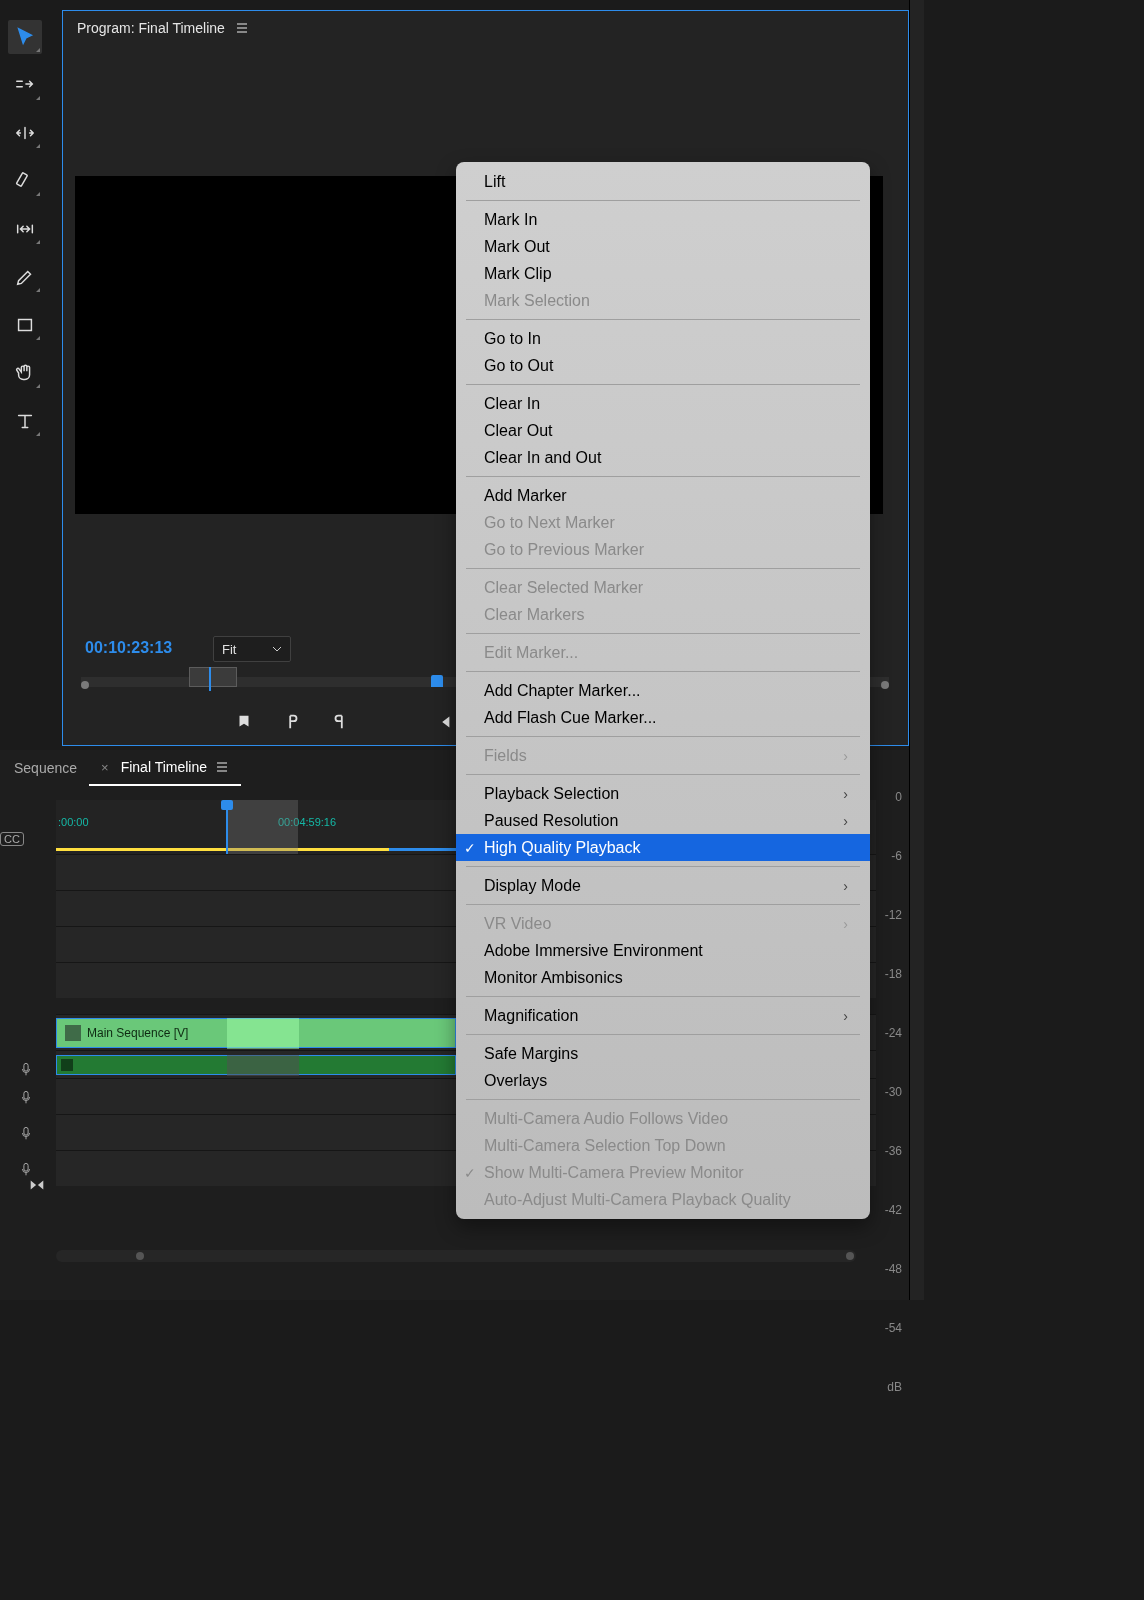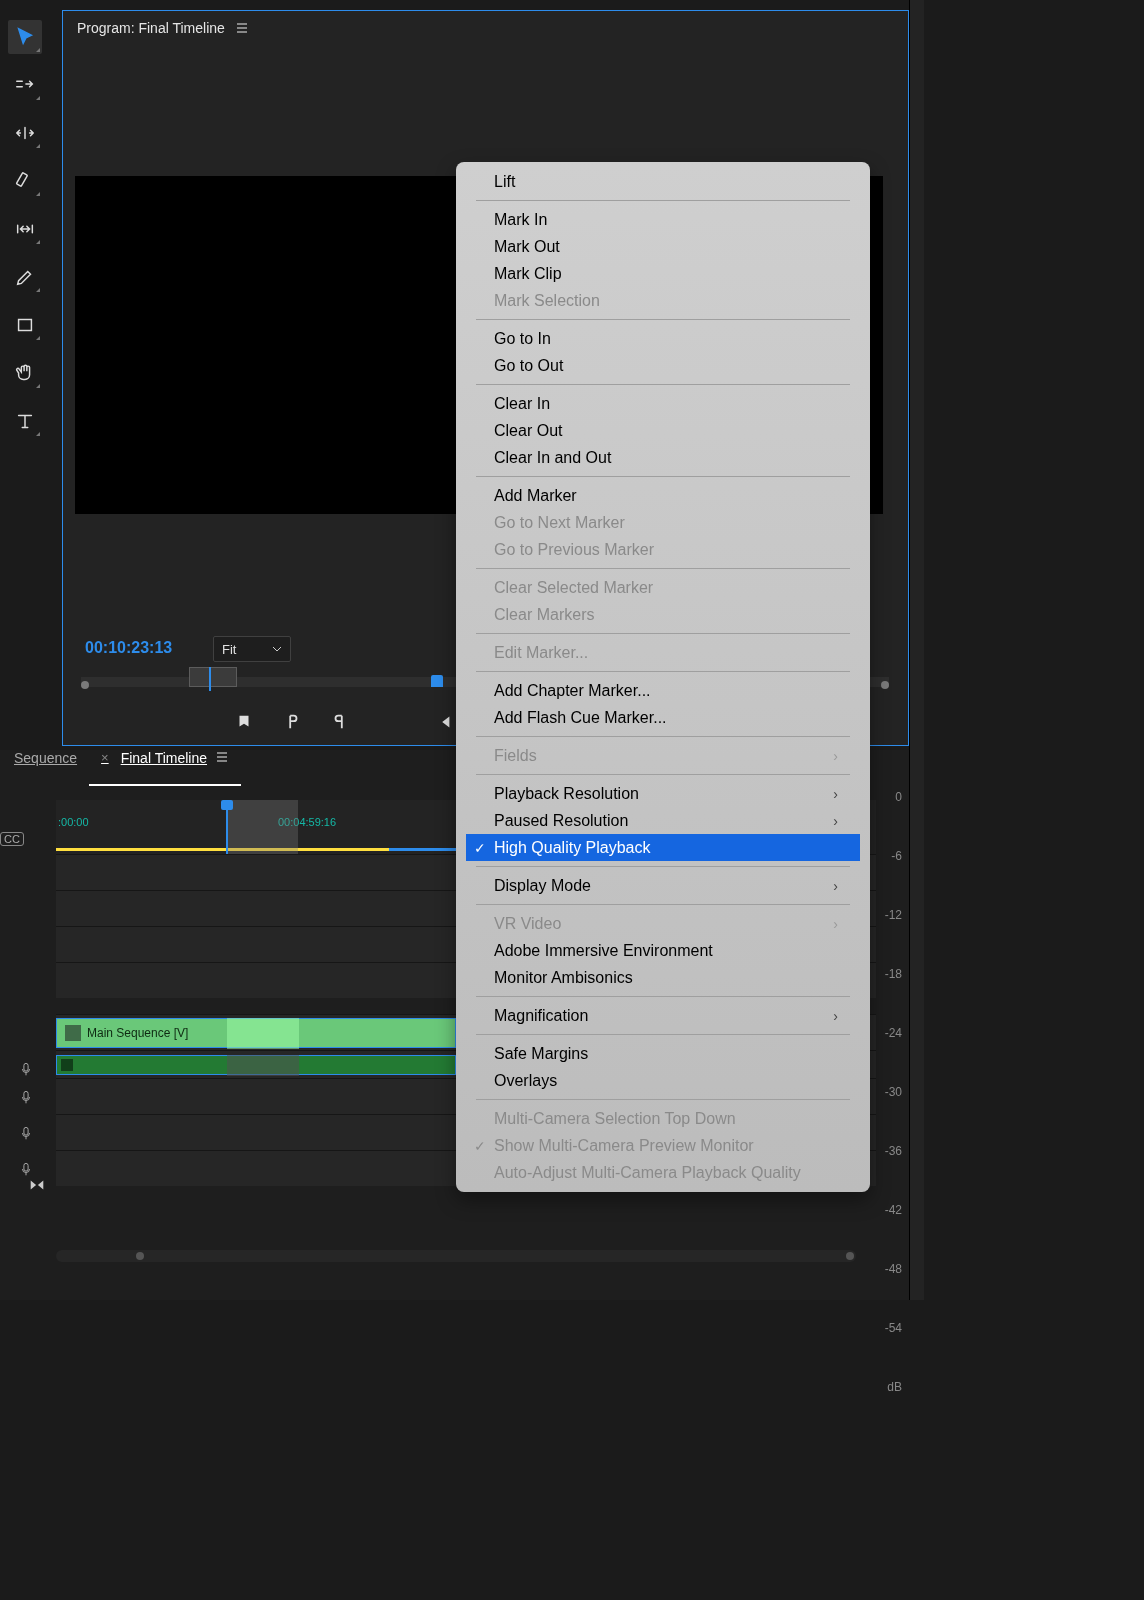--- a/index.html
+++ b/index.html
@@ -29,21 +29,21 @@
   .ruler-out { position: absolute; left: 350px; top: 8px; width: 12px; height: 12px; background: #2d8ceb; border-radius: 2px 2px 0 0; }
   .ruler-ph { position: absolute; left: 128px; top: 0; width: 2px; height: 24px; background: #2d8ceb; }
 
   .transport { position: absolute; left: 170px; top: 700px; display: flex; gap: 26px; align-items: center; color: #ddd; }
   .transport .tbtn { width: 22px; height: 22px; display: flex; align-items: center; justify-content: center; cursor: pointer; }
   .transport svg { width: 18px; height: 18px; fill: currentColor; }
 
   
   .timeline-panel { position: absolute; left: 0; top: 750px; width: 909px; height: 550px; background: #1e1e1e; }
   .tl-tabs { height: 36px; display: flex; align-items: center; padding-left: 2px; font-size: 14px; color: #aaa; }
-  .tl-tab { padding: 0 12px; height: 100%; display: flex; gap: 8px; text-decoration: underline; }
+  .tl-tab { padding: 0 12px; height: 100%; display: flex; align-items: center; gap: 8px; }
   .tl-tab.active { color: #fff; border-bottom: 2px solid #fff; }
   .tl-tab .close { color: #888; font-size: 13px; margin-right: 4px; }
 
   .tl-ruler-area { position: absolute; left: 56px; top: 50px; width: 820px; height: 54px; }
   .tl-ruler-bg { position: absolute; left: 0; top: 0; width: 100%; height: 100%; background: #232323; }
   .tl-time { position: absolute; top: 16px; font-size: 11px; color: #14b8a6; }
   .tl-yellow { position: absolute; left: 0; top: 48px; width: 335px; height: 3px; background: #ffdf3f; }
   .tl-cyan  { position: absolute; left: 333px; top: 48px; width: 470px; height: 3px; background: #2d8ceb; }
   .tl-ph { position: absolute; left: 170px; top: 0; width: 2px; height: 54px; background: #2d8ceb; }
   .tl-ph-head { position: absolute; left: -5px; top: 0; width: 12px; height: 10px; background: #2d8ceb; border-radius: 2px; }
@@ -65,21 +65,21 @@
   .tl-snap { position: absolute; left: 28px; top: 428px; color: #ccc; }
   .tl-scroll { position: absolute; left: 56px; top: 500px; width: 800px; height: 12px; background: #262626; border-radius: 6px; }
   .tl-scroll-thumb { position: absolute; left: 80px; top: 2px; width: 8px; height: 8px; background: #555; border-radius: 50%; }
   .tl-scroll-end  { position: absolute; right: 2px; top: 2px; width: 8px; height: 8px; background: #555; border-radius: 50%; }
 
   
   .meter { position: absolute; left: 909px; top: 0; width: 15px; height: 1300px; background: #232323; border-left: 1px solid #000; }
   .meter-labels { position: absolute; left: 862px; top: 790px; width: 40px; font-size: 12px; color: #888; display: flex; flex-direction: column; gap: 45px; text-align: right; }
 
   
-  .ctx { position: absolute; left: 456px; top: 162px; width: 414px; background: linear-gradient(#cfcfcf,#bcbcbc); border-radius: 8px; padding: 6px 10px; box-shadow: 0 8px 20px rgba(0,0,0,0.4); font-size: 16px; color: #000; }
+  .ctx { position: absolute; left: 456px; top: 162px; width: 414px; background: linear-gradient(#cfcfcf,#bcbcbc); border-radius: 8px; padding: 6px 0; box-shadow: 0 8px 20px rgba(0,0,0,0.4); font-size: 16px; color: #000; }
   .ctx-item { padding: 4.5px 22px 4.5px 28px; display: flex; align-items: center; justify-content: space-between; cursor: default; position: relative; }
   .ctx-item.disabled { color: #8a8a8a; }
   .ctx-item.checked::before { content: "✓"; position: absolute; left: 8px; font-size: 14px; }
   .ctx-item.hovered { background: #1566e0; color: #fff; }
   .ctx-item.hovered::before { color: #fff; }
   .ctx-sep { height: 1px; background: #9f9f9f; margin: 5px 10px; }
   .ctx-arrow { font-size: 14px; color: #444; }
   .ctx-item.disabled .ctx-arrow { color: #9a9a9a; }
 </style>
 </head>
@@ -362,21 +362,21 @@
     <div class="ctx-item">
       <span>Add Flash Cue Marker...</span>
     </div>
     <div class="ctx-sep"></div>
     <div class="ctx-item disabled">
       <span>Fields</span>
       <span class="ctx-arrow">›</span>
     </div>
     <div class="ctx-sep"></div>
     <div class="ctx-item">
-      <span>Playback Resolution</span>
+      <span>Playback Selection</span>
       <span class="ctx-arrow">›</span>
     </div>
     <div class="ctx-item">
       <span>Paused Resolution</span>
       <span class="ctx-arrow">›</span>
     </div>
     <div class="ctx-item checked hovered">
       <span>High Quality Playback</span>
     </div>
     <div class="ctx-sep"></div>
@@ -402,20 +402,23 @@
     </div>
     <div class="ctx-sep"></div>
     <div class="ctx-item">
       <span>Safe Margins</span>
     </div>
     <div class="ctx-item">
       <span>Overlays</span>
     </div>
     <div class="ctx-sep"></div>
     <div class="ctx-item disabled">
+      <span>Multi-Camera Audio Follows Video</span>
+    </div>
+    <div class="ctx-item disabled">
       <span>Multi-Camera Selection Top Down</span>
     </div>
     <div class="ctx-item disabled checked">
       <span>Show Multi-Camera Preview Monitor</span>
     </div>
     <div class="ctx-item disabled">
       <span>Auto-Adjust Multi-Camera Playback Quality</span>
     </div>
   </div>
 

